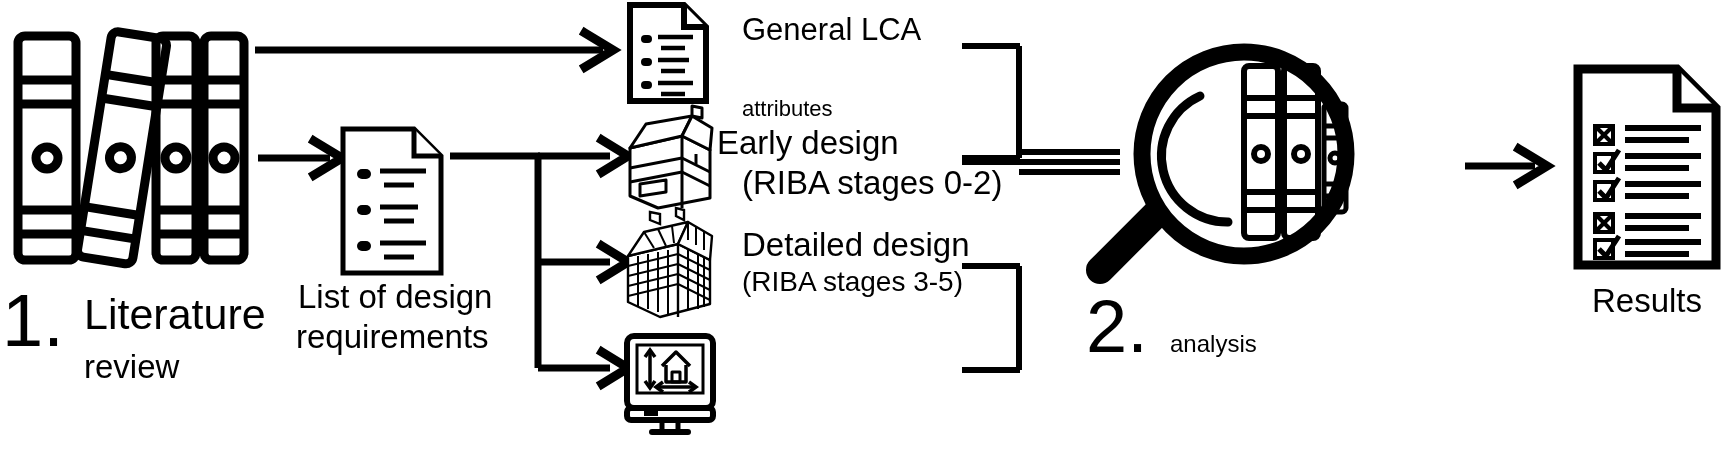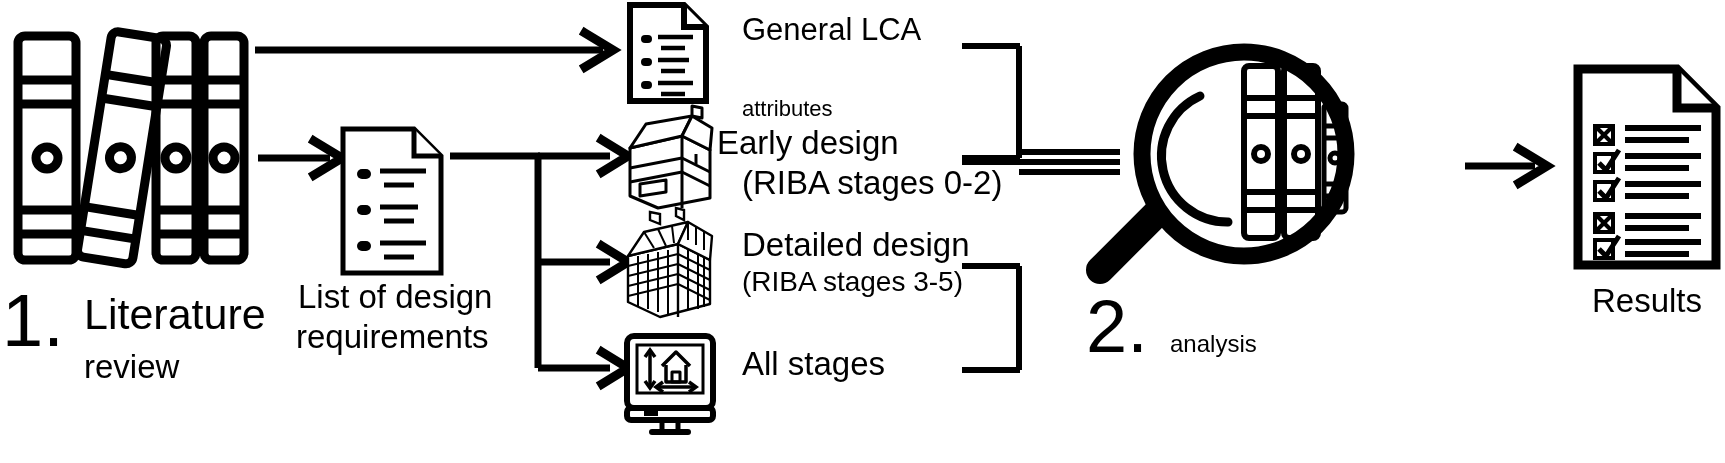--- a/index.html
+++ b/index.html
@@ -206,21 +206,20 @@
         <polyline points="41,50 34,55 41,60"></polyline>
         <polyline points="67,50 74,55 67,60"></polyline>
       </g>
 
       <rect x="5" y="76" width="86" height="12" rx="4" fill="#fff" stroke="#000" stroke-width="6"></rect>
       <rect x="22" y="79" width="14" height="5" fill="#000"></rect>
       <path d="M40 88 L40 98 M56 88 L56 98" stroke="#000" stroke-width="5"></path>
       <line x1="30" y1="100" x2="66" y2="100" stroke="#000" stroke-width="6" stroke-linecap="round"></line>
     </svg>
   </div>
-  <div class="lbl" style="left:742px; top:345px; font-size:33px;">All stages</div>
 
   <div class="abs" style="left:962px; top:40px;">
     <svg width="160" height="336" viewBox="0 0 160 336">
       <g stroke="#000" stroke-width="6" fill="none">
 
         <line x1="0" y1="6" x2="58" y2="6"></line>
 
         <line x1="0" y1="118" x2="58" y2="118"></line>
 
         <line x1="0" y1="226" x2="58" y2="226"></line>

